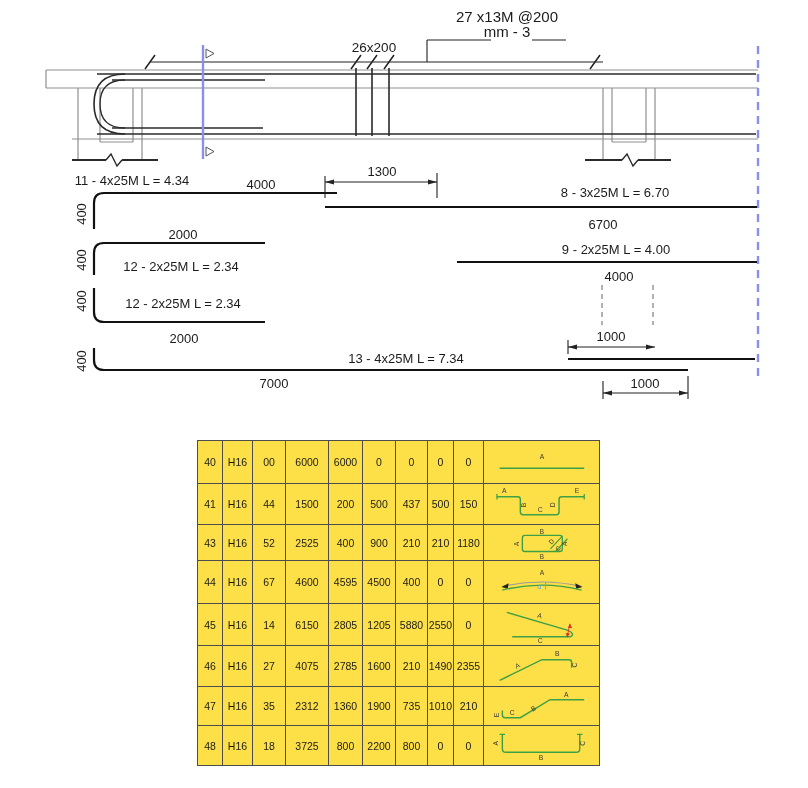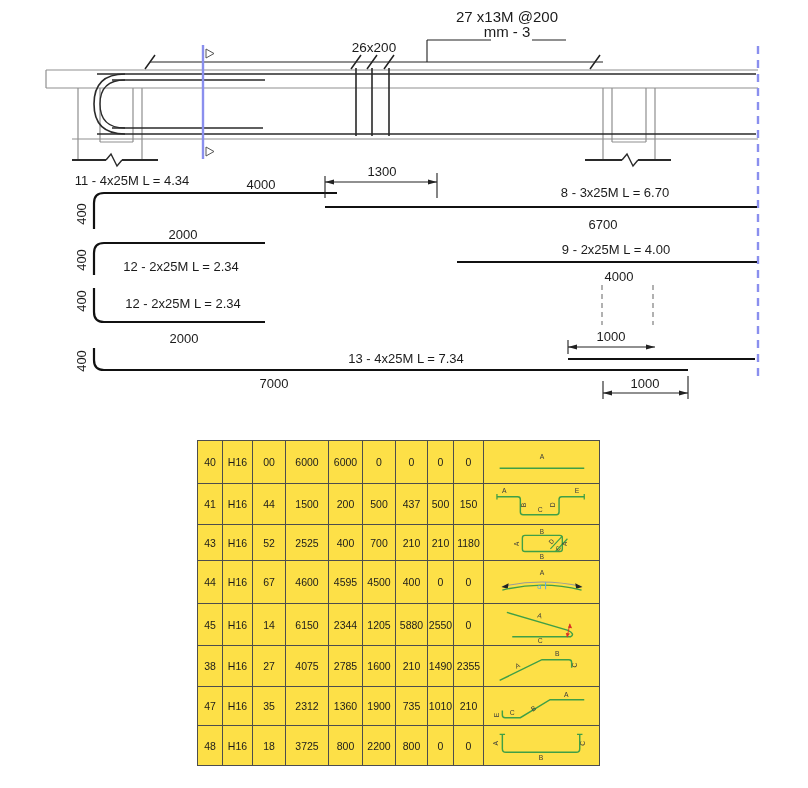--- a/index.html
+++ b/index.html
@@ -190,21 +190,21 @@
             <text class="dlbl" transform="translate(71,21) rotate(-90)">D</text>
           </svg>
         </td>
       </tr>
       <tr style="height:36px">
         <td>43</td>
         <td>H16</td>
         <td>52</td>
         <td>2525</td>
         <td>400</td>
-        <td>700</td>
+        <td>900</td>
         <td>210</td>
         <td>210</td>
         <td>1180</td>
         <td class="diag">
           <svg width="113" height="34" viewBox="0 0 113 40">
             <rect class="g" x="34" y="11" width="47" height="19" rx="3"></rect>
             <path class="g2" d="M67,27 L81,12 M73,30 L87,15"></path>
             <text class="dlbl" x="57" y="9">B</text>
             <text class="dlbl" x="57" y="39">B</text>
             <text class="dlbl" transform="translate(30,21) rotate(-90)">A</text>
@@ -234,38 +234,38 @@
             <text class="dlbl" x="57" y="12">A</text>
             <text class="blf" x="54" y="28">α</text>
           </svg>
         </td>
       </tr>
       <tr style="height:42px">
         <td>45</td>
         <td>H16</td>
         <td>14</td>
         <td>6150</td>
-        <td>2344</td>
+        <td>2805</td>
         <td>1205</td>
         <td>5880</td>
         <td>2550</td>
         <td>0</td>
         <td class="diag">
           <svg width="113" height="36" viewBox="0 0 113 40">
             <path class="g" d="M18,6 L86,26 Q94,30 89,33 H24"></path>
             <path class="red" d="M88,19 L85,33"></path>
             <polygon class="redf" points="88,18 86,23 90.5,23.5"></polygon>
             <polygon class="redf" points="85,34 83.5,29 88,29.5"></polygon>
             <text class="dlbl" transform="translate(54,12) rotate(16)">A</text>
             <text class="dlbl" x="55" y="39.5">C</text>
           </svg>
         </td>
       </tr>
       <tr style="height:41px">
-        <td>38</td>
+        <td>46</td>
         <td>H16</td>
         <td>27</td>
         <td>4075</td>
         <td>2785</td>
         <td>1600</td>
         <td>210</td>
         <td>1490</td>
         <td>2355</td>
         <td class="diag">
           <svg width="113" height="36" viewBox="0 0 113 40">

